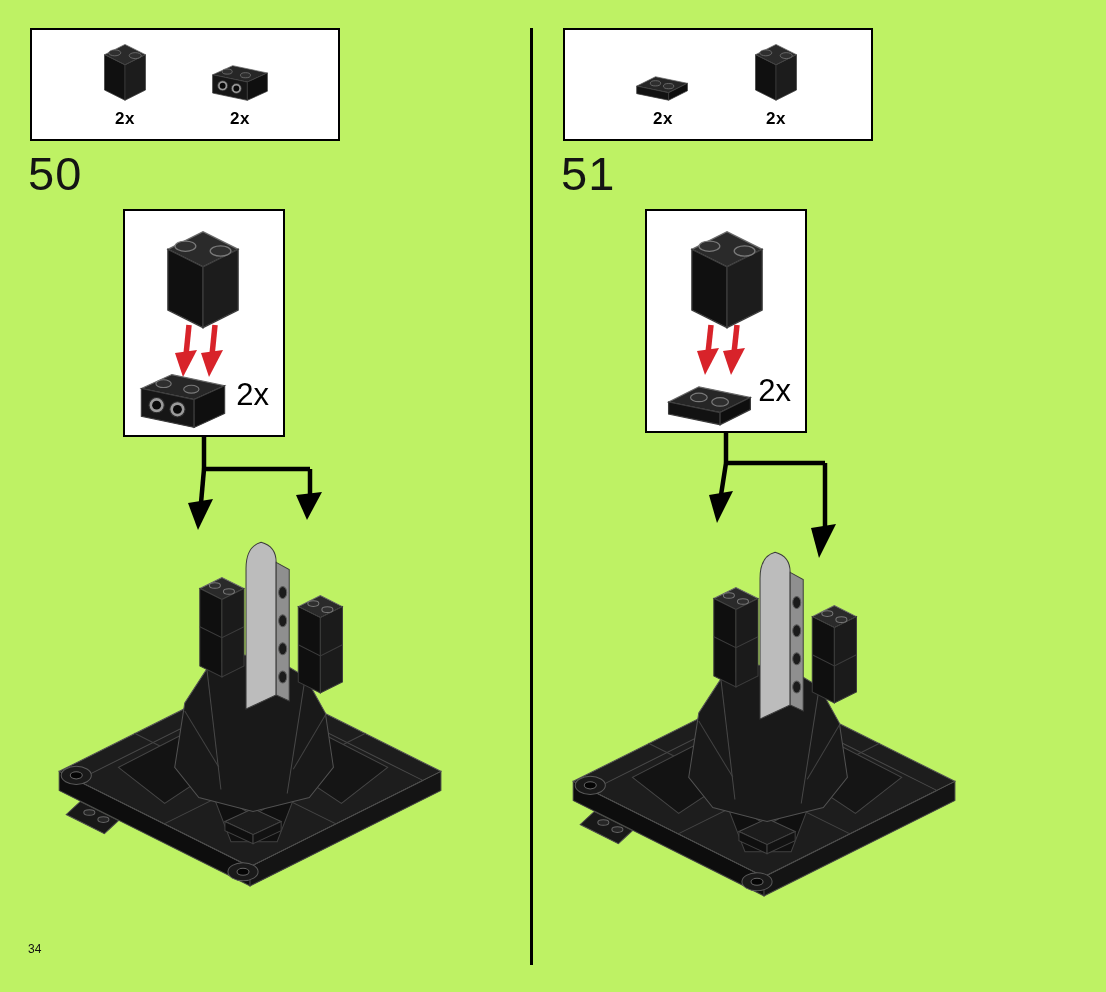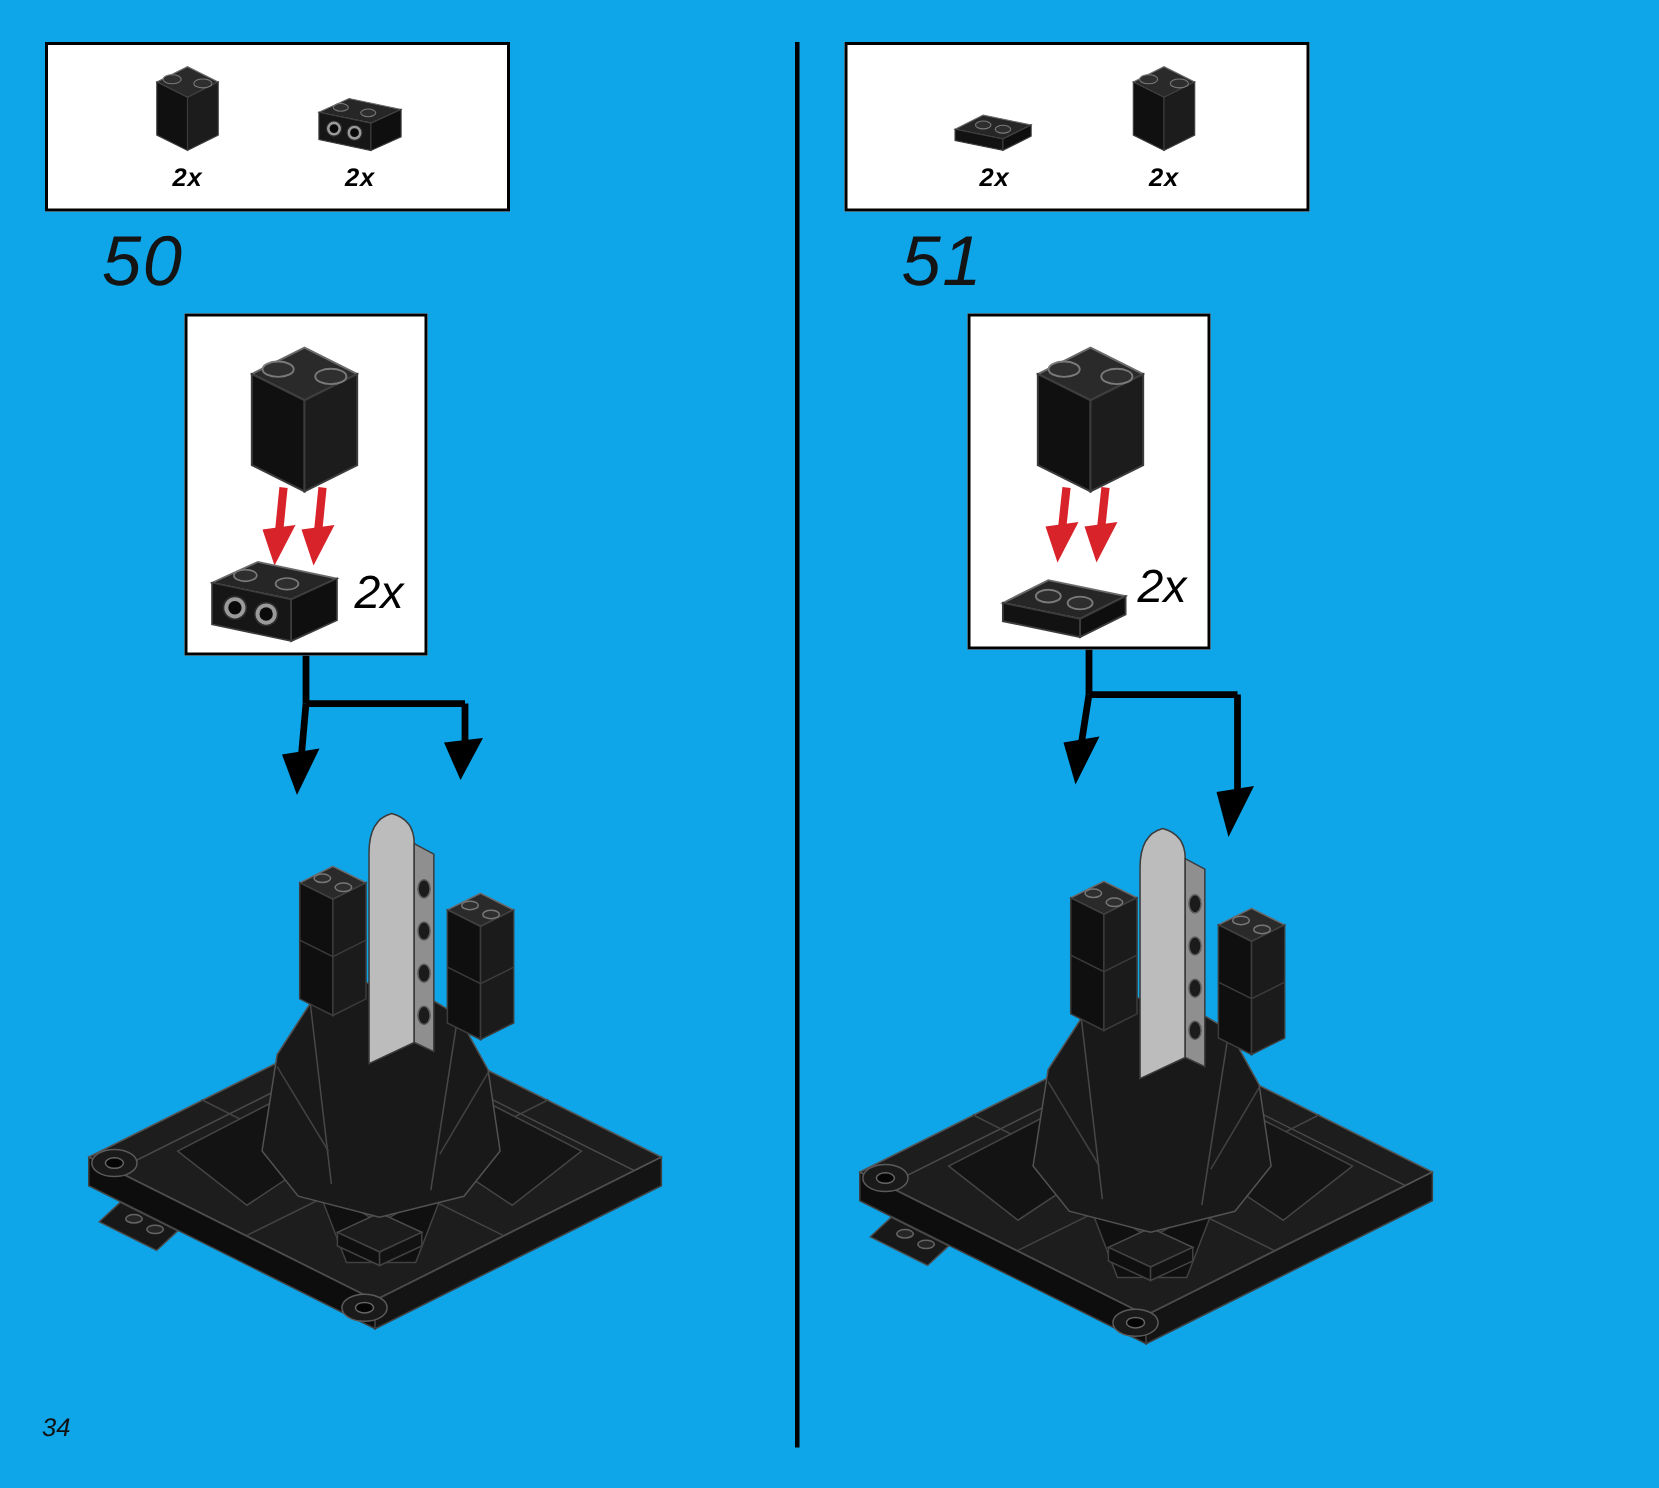--- a/index.html
+++ b/index.html
@@ -1,28 +1,28 @@
 <!DOCTYPE html>
 <html><head>
 <meta charset="utf-8">
 <style>
   * { margin:0; padding:0; box-sizing:border-box; }
   html,body { width:1106px; height:992px; }
   body { font-family:"Liberation Sans", sans-serif; background:#d6d6d6; }
-  .page { position:relative; width:1106px; height:992px; background:#0ea5e9; overflow:hidden;font-style:italic; }
+  .page { position:relative; width:1106px; height:992px; background:#bef264; overflow:hidden; }
   .box { position:absolute; background:#fff; border:2px solid #000; }
   .parts-box { display:flex; align-items:flex-end; justify-content:center; gap:54px; padding-bottom:10px; }
   .part { display:flex; flex-direction:column; align-items:center; gap:5px; }
   .part .icon-wrap { height:70px; display:flex; align-items:flex-end; justify-content:center; }
   .part-count { font-size:17px; font-weight:700; color:#000; letter-spacing:0.5px; }
-  .step-num { position:absolute; font-size:47px; font-weight:400; color:#141414; letter-spacing:1px; line-height:1;margin-left:40px; }
+  .step-num { position:absolute; font-size:47px; font-weight:400; color:#141414; letter-spacing:1px; line-height:1; }
   .inset { position:absolute; background:#fff; border:2px solid #000; }
   .inset svg.inset-art { position:absolute; left:0; top:0; }
   .inset-count { position:absolute; font-size:31px; font-weight:400; color:#000; }
-  .page-num { position:absolute; font-size:17px; color:#111; }
+  .page-num { position:absolute; font-size:12px; color:#111; }
   .divider { position:absolute; background:#000; }
   svg.layer { position:absolute; pointer-events:none; }
   .defs-holder { position:absolute; width:0; height:0; overflow:hidden; }
 </style>
 </head>
 <body>
 
 <svg class="defs-holder" aria-hidden="true">
   <defs>
     <symbol id="sym-brick-1x2x2" viewBox="0 0 60 72">

